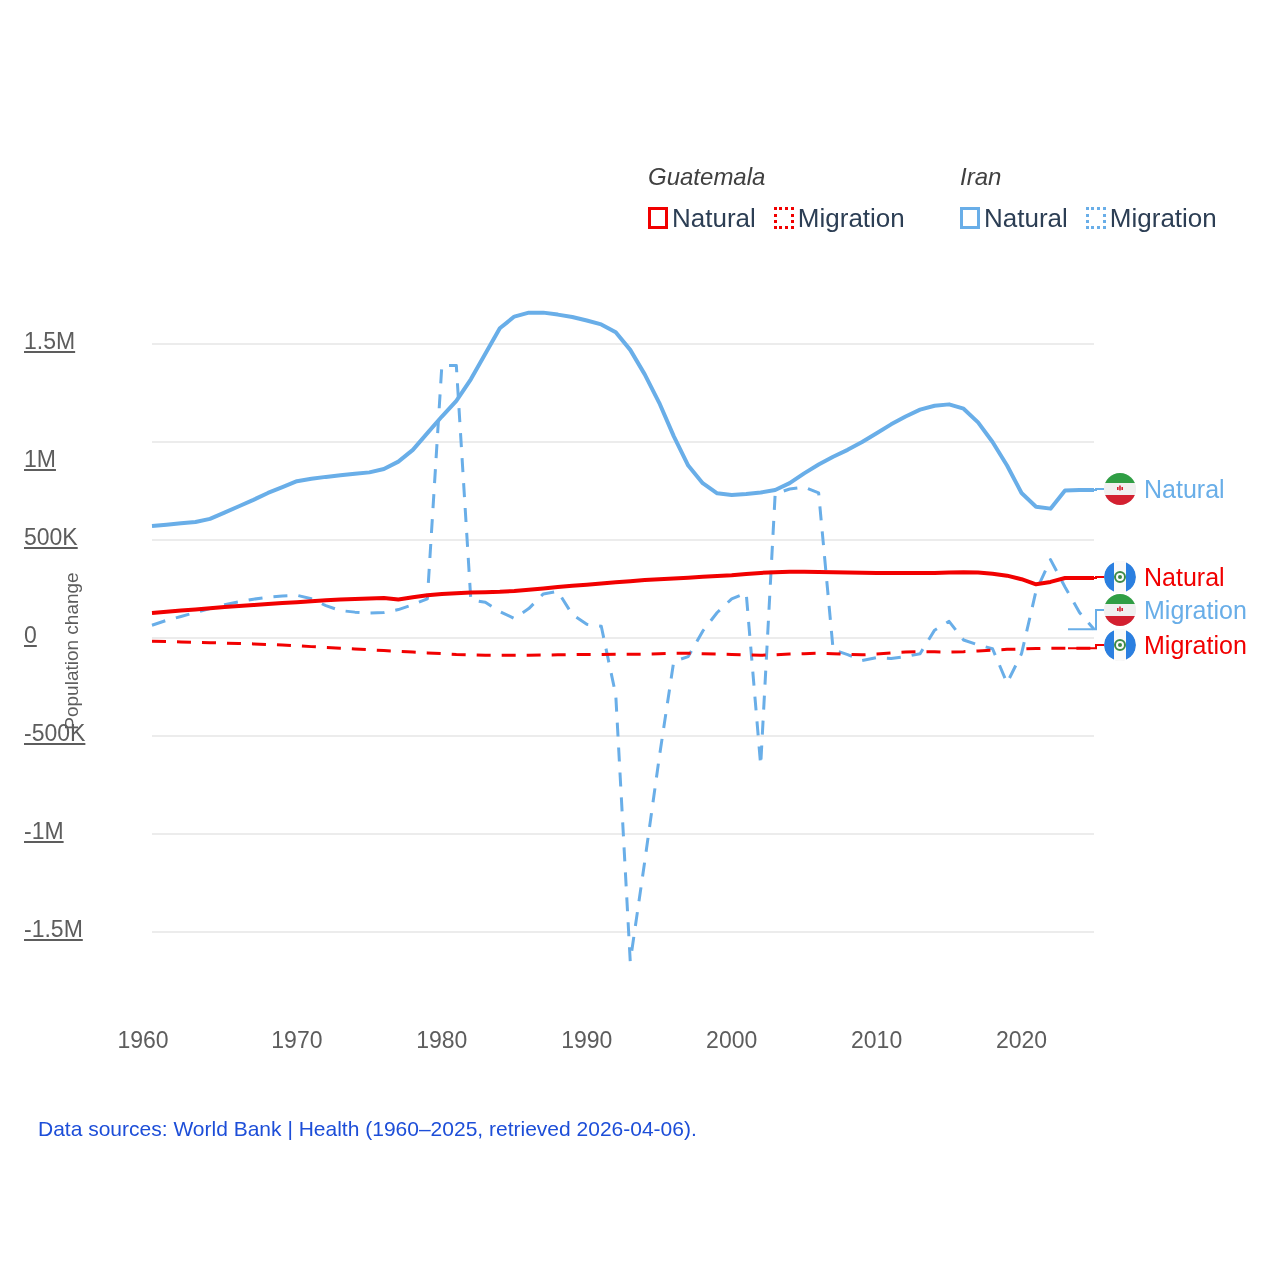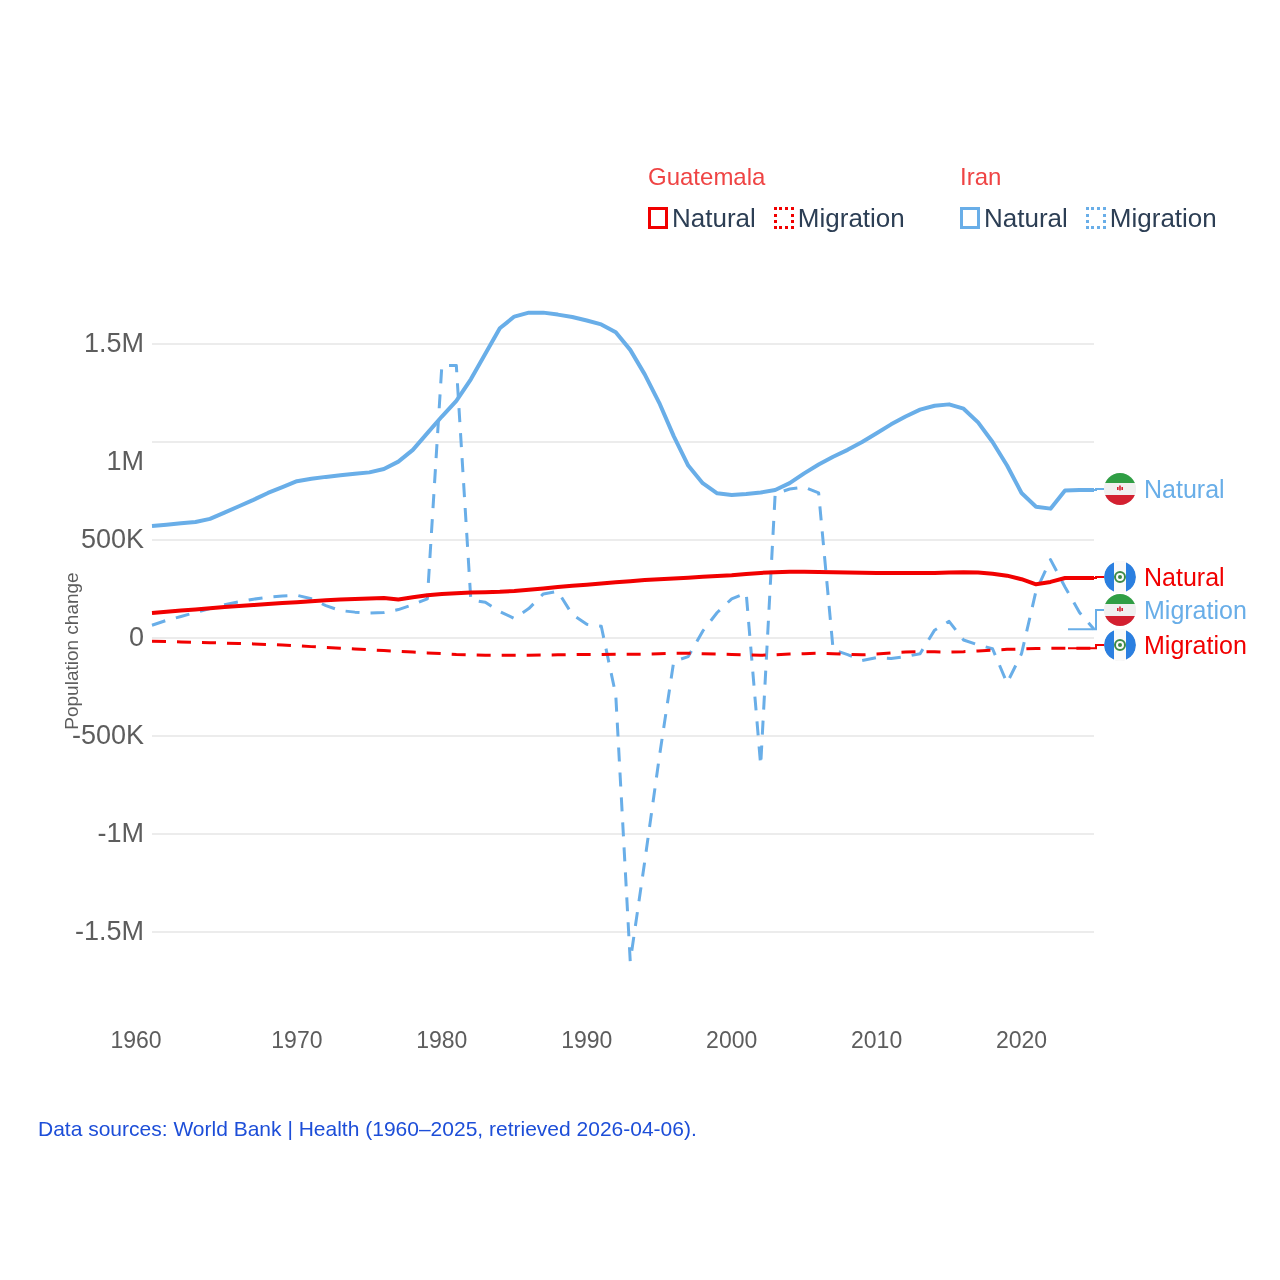--- a/index.html
+++ b/index.html
@@ -38,23 +38,24 @@
     height: 90px;
   }
   .legend-group {
     position: absolute;
     top: 0;
   }
   .legend-group.g-guatemala { left: 0px; }
   .legend-group.g-iran { left: 312px; }
   .legend-country {
     font-size: 24px;
-    color: #ef4444;
+    color: #404040;
     white-space: nowrap;
     line-height: 30px;
+    font-style: italic;
   }
   .legend-keys {
     margin-top: 12px;
     display: flex;
     align-items: center;
     gap: 18px;
     white-space: nowrap;
   }
   .legend-key {
     display: flex;
@@ -91,24 +92,24 @@
     transform: rotate(-90deg);
     transform-origin: center center;
     font-size: 19px;
     color: #5d5d5d;
     white-space: nowrap;
   }
   .ytick {
     position: absolute;
     right: 0;
     width: 120px;
-    text-align: right;
-    font-size: 27px;
+    font-size: 23px;
     color: #5d5d5d;
     white-space: nowrap;
+    text-decoration: underline;
   }
   .ytick-wrap { position: absolute; left: 0px; top: 0; width: 144px; height: 100%; }
   .xtick {
     position: absolute;
     top: 1027px;
     width: 120px;
     margin-left: -60px;
     text-align: center;
     font-size: 23px;
     color: #5d5d5d;
@@ -189,21 +190,21 @@
   <div class="ytick-wrap" id="ytick-wrap">
       <div class="ytick" style="top: 328px;">1.5M</div>
       <div class="ytick" style="top: 426px; margin-top: 20px;">1M</div>
       <div class="ytick" style="top: 524px;">500K</div>
       <div class="ytick" style="top: 622px;">0</div>
       <div class="ytick" style="top: 720px;">-500K</div>
       <div class="ytick" style="top: 818px;">-1M</div>
       <div class="ytick" style="top: 916px;">-1.5M</div>
     </div>
   <div id="xtick-wrap">
-      <div class="xtick" style="left: 136px;">1960</div>
+      <div class="xtick" style="left: 143px;">1960</div>
       <div class="xtick" style="left: 296.923px;">1970</div>
       <div class="xtick" style="left: 441.846px;">1980</div>
       <div class="xtick" style="left: 586.769px;">1990</div>
       <div class="xtick" style="left: 731.692px;">2000</div>
       <div class="xtick" style="left: 876.615px;">2010</div>
       <div class="xtick" style="left: 1021.54px;">2020</div>
     </div>
 
   <svg id="plot-svg" width="1280" height="1280">
       <g>

